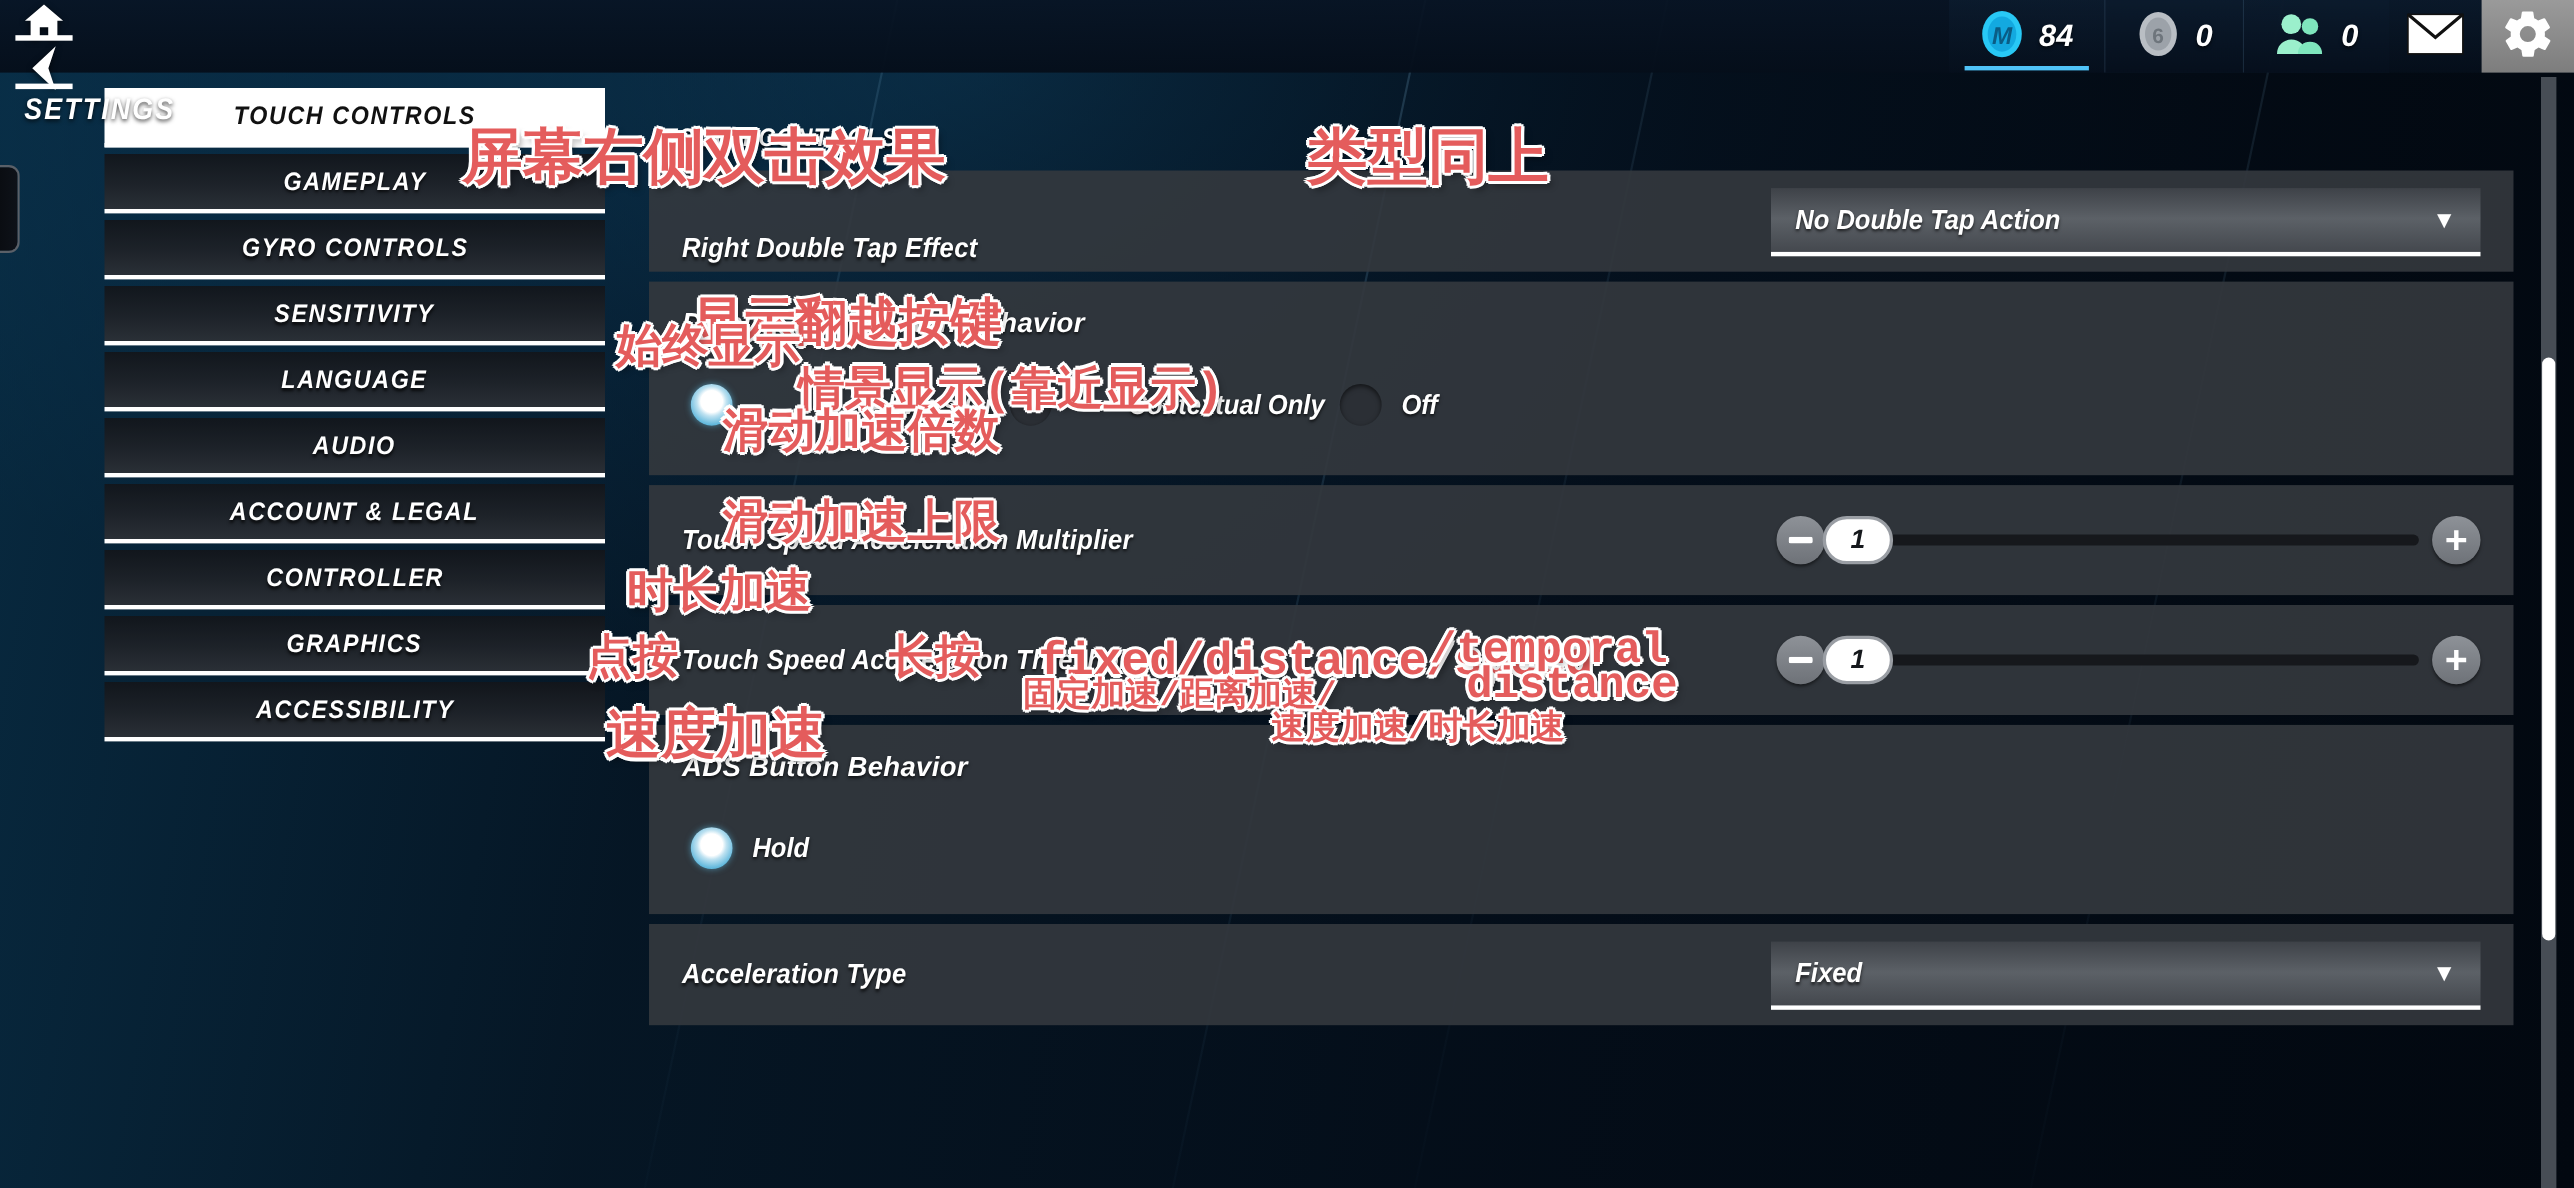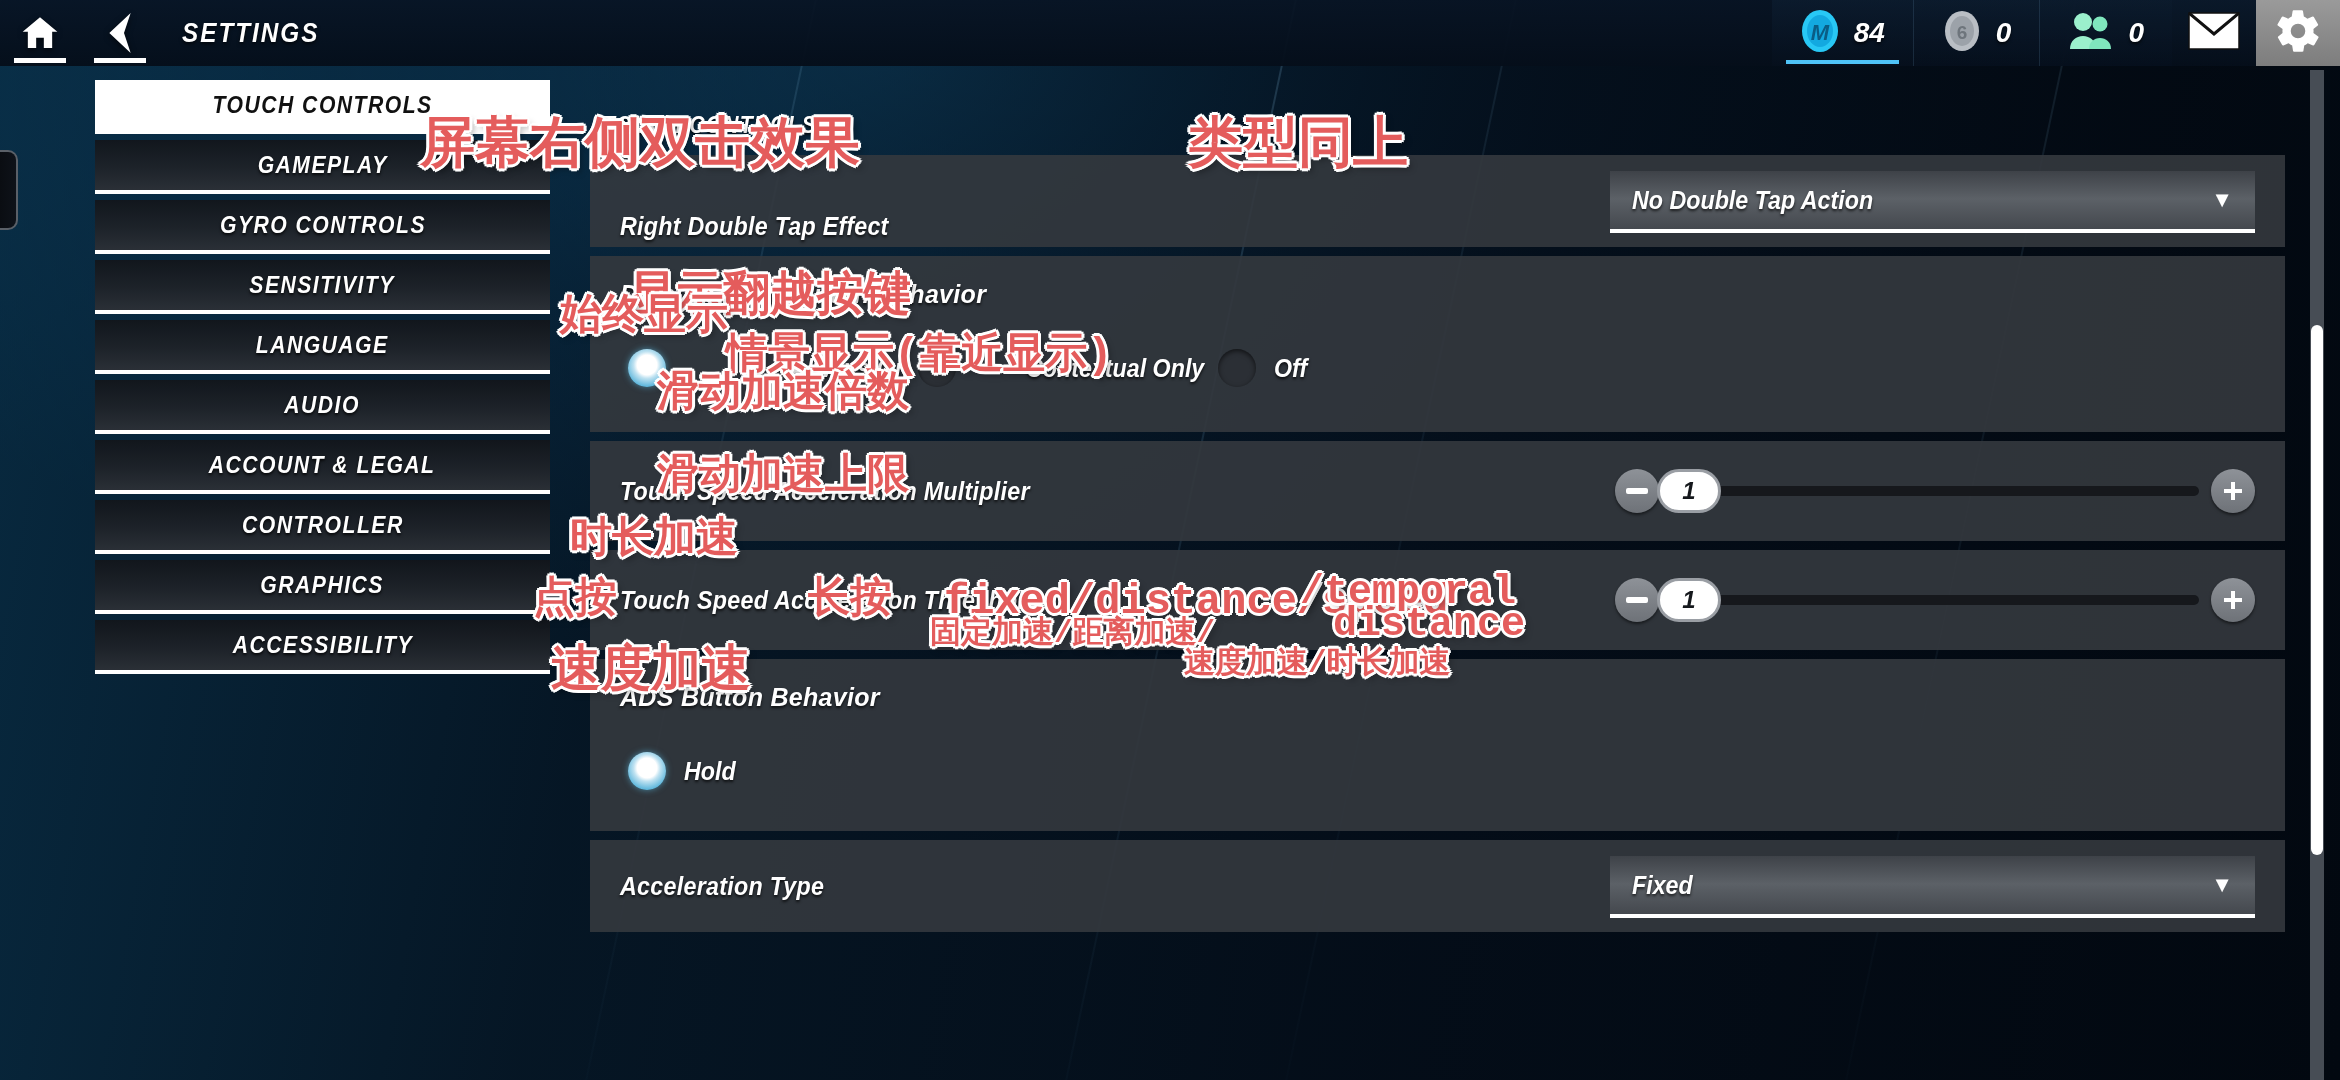--- a/index.html
+++ b/index.html
@@ -24,21 +24,21 @@
     transform:skewX(-12deg);
   }
 
   
   .topbar {
     position:absolute; left:0; top:0; width:2340px; height:66px;
     background:linear-gradient(180deg, rgba(8,20,36,0.93), rgba(5,14,26,0.97));
     display:flex; align-items:center;
     z-index:5;
   }
-  .topbar-left { display:flex; align-items:flex-start; height:66px; }
+  .topbar-left { display:flex; align-items:flex-start; height:66px;flex-direction:column; }
   .nav-btn {
     width:80px; height:66px; position:relative;
     display:flex; align-items:center; justify-content:center;
     cursor:pointer;
   }
   .nav-btn::after {
     content:""; position:absolute; bottom:3px; left:14px; right:14px; height:5px;
     background:#fff;
   }
   .nav-btn svg { display:block; filter:drop-shadow(0 2px 3px rgba(0,0,0,.6)); }
@@ -454,17 +454,17 @@
       <div class="anno" style="left: 726px; top: 334px; font-size: 42px;">情景显示(靠近显示)</div>
       <div class="anno" style="left: 657px; top: 372px; font-size: 42px;">滑动加速倍数</div>
       <div class="anno" style="left: 657px; top: 455px; font-size: 42px;">滑动加速上限</div>
       <div class="anno" style="left: 570px; top: 518px; font-size: 42px;">时长加速</div>
       <div class="anno" style="left: 533px; top: 578px; font-size: 42px;">点按</div>
       <div class="anno" style="left: 808px; top: 578px; font-size: 42px;">长按</div>
       <div class="anno" style="left: 944px; top: 580px; font-size: 42px;">fixed/distance/speed</div>
       <div class="anno" style="left: 1300px; top: 572px; font-size: 40px;">/temporal</div>
       <div class="anno" style="left: 1320px; top: 604px; font-size: 40px; margin-left: 13px;">distance</div>
       <div class="anno" style="left: 930px; top: 618px; font-size: 31px;">固定加速/距离加速/</div>
-      <div class="anno" style="left: 1184px; top: 648px; font-size: 31px;">速度加速/时长加速</div>
+      <div class="anno" style="left: 1156px; top: 648px; font-size: 31px;">速度加速/时长加速</div>
       <div class="anno" style="left: 551px; top: 646px; font-size: 50px;">速度加速</div>
     </div>
 
 </div>
 
 </body></html>

